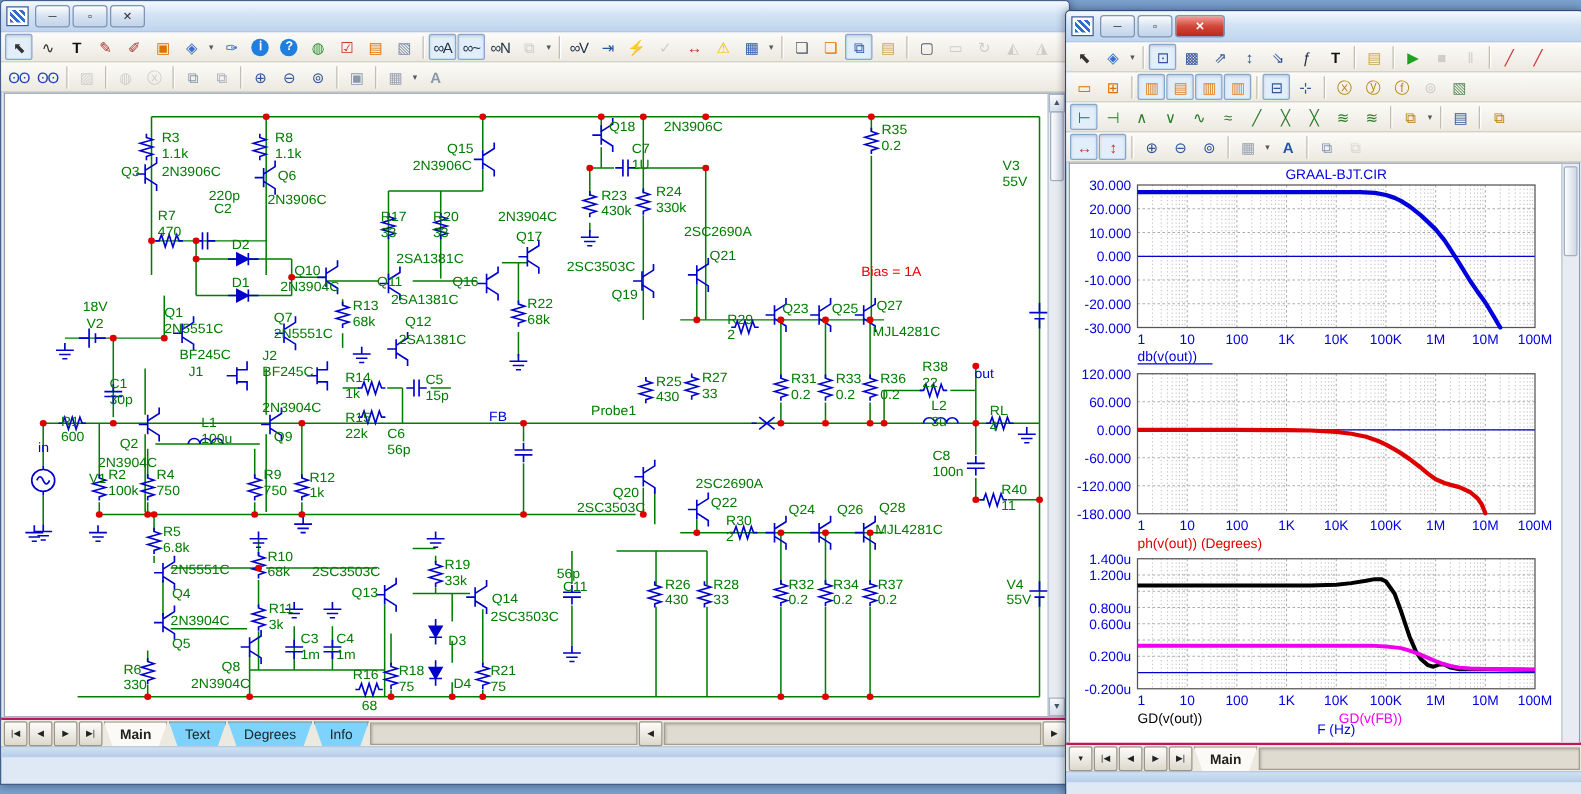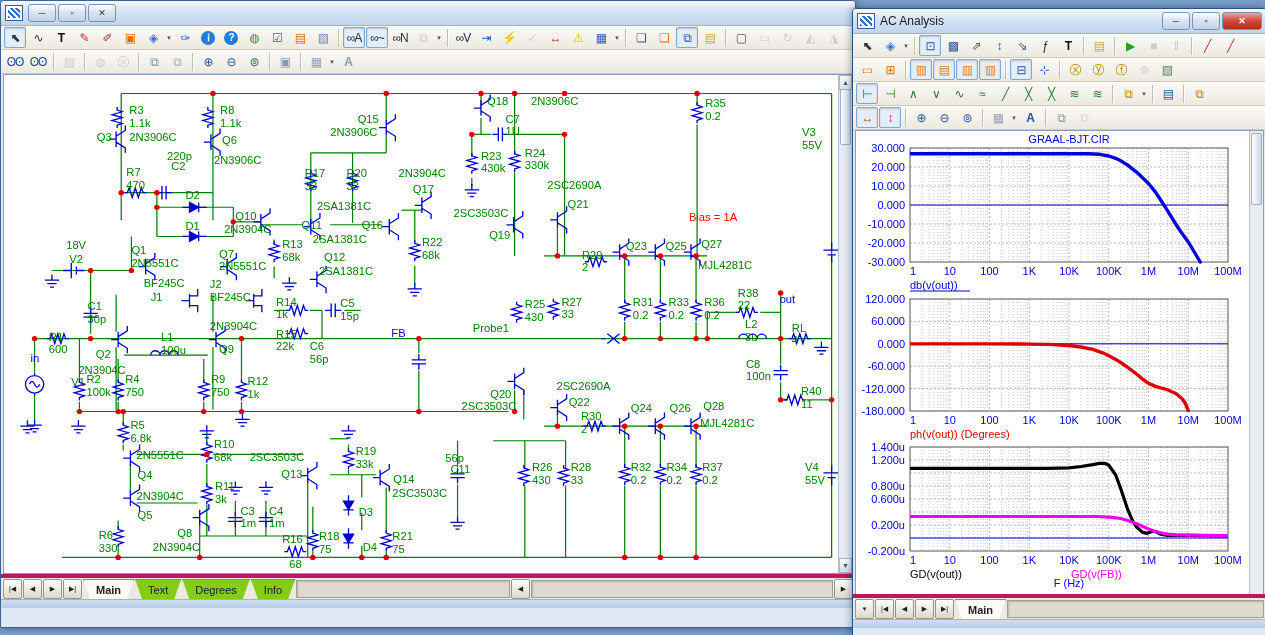--- a/index.html
+++ b/index.html
@@ -33,25 +33,25 @@
     border:1px solid #8f9bb0;overflow:hidden;}
   .canvas svg{display:block;width:100%;height:100%;}
   .vscroll{position:absolute;right:0;top:0;bottom:0;width:13px;background:#e8ecf2;
     border-left:1px solid #b9c2d0;}
   .vscroll .vthumb{position:absolute;left:1px;right:1px;top:14px;height:54px;
     background:linear-gradient(90deg,#fdfdfd,#cfd8e6);border:1px solid #9fafc6;border-radius:2px;}
   .vscroll .varr{position:absolute;left:0;right:0;height:13px;font-size:7px;color:#456;
     display:flex;align-items:center;justify-content:center;background:linear-gradient(#fafbfc,#d7dfeb);
     border:1px solid #a8b5c8;}
   .tabrow{height:20px;display:flex;align-items:stretch;background:#ece9e0;
-    border-top:4px solid #be185d;padding:1px 2px 0 2px;gap:1px;font-size:11px;}
+    border-top:2px solid #be185d;padding:1px 2px 0 2px;gap:1px;font-size:11px;}
   .navbtn{width:17px;display:flex;align-items:center;justify-content:center;font-size:7px;
     background:linear-gradient(#fdfdfb,#dcd8cc);border:1px solid #9a958a;border-radius:2px;color:#222;}
   .tab{padding:1px 12px 0 12px;display:flex;align-items:center;font-size:11px;color:#222;
-    background:#84cc16;border:1px solid #8d8878;border-bottom:none;
+    background:#7dd3fc;border:1px solid #8d8878;border-bottom:none;
     clip-path:polygon(0 0,100% 0,calc(100% - 7px) 100%,7px 100%);}
   .tab.active{background:#fbfaf6;font-weight:bold;}
   .htrack{flex:1;background:#dfdbd0;border:1px solid #a39e90;box-shadow:inset 1px 1px 2px rgba(0,0,0,.18);margin:1px 0;}
   .frameb{height:8px;background:linear-gradient(#cfe0f2,#b5cce8);border-top:1px solid #9ab4d4;border-radius:0 0 2px 2px;}
   .plots{background:#fff;position:relative;margin:0 2px;border:1px solid #8f9bb0;border-bottom:none;}
   .plots svg{display:block;}
   text{font-family:"Liberation Sans",sans-serif;}
 </style>
 </head>
 <body>
@@ -620,21 +620,20 @@
         <span class="navbtn">◀</span>
         <span class="htrack" style="flex: 0 0 300px;"></span>
         <span class="navbtn">▶</span>
       </div>
     <div class="frameb"></div>
   </div>
 
   <div class="win" style="left:852px;top:8px;width:413px;height:627px;z-index:5;border-color:#2e4f7e">
     <div class="titlebar">
       <span class="ticon"></span>
-      <span class="ttext" style="font-weight:normal">AC Analysis</span>
       <span class="tbtns">
         <span class="tbtn">─</span>
         <span class="tbtn">▫</span>
         <span class="tbtn close">✕</span>
       </span>
     </div>
     <div class="toolbar" id="rtb1">
         <span class="icn" style="color: rgb(51, 51, 51);">⬉</span>
         <span class="icn" style="color: rgb(58, 111, 208);">◈</span>
         <span class="dd">▾</span>

